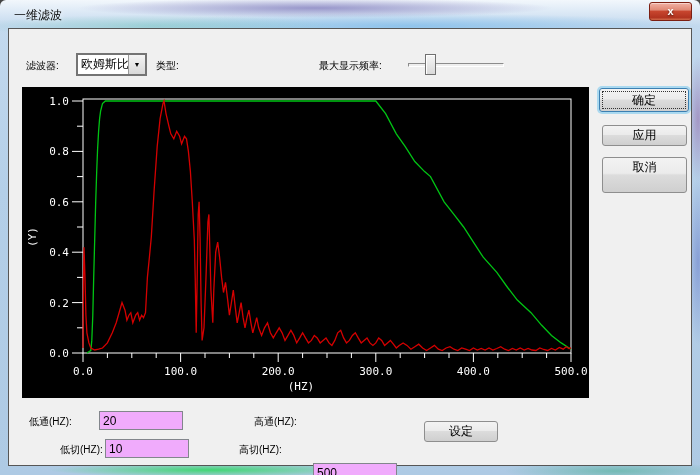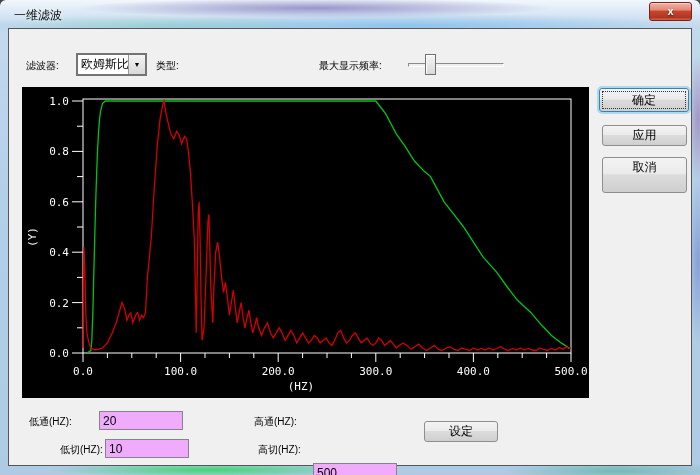--- a/index.html
+++ b/index.html
@@ -156,17 +156,17 @@
     <div class="lbl" style="left:20px;top:386px;">低通(HZ):</div>
     <input class="field" style="left: 90px; top: 382px;" value="20">
 
     <div class="lbl" style="left:245px;top:386px;text-align:right;">高通(HZ):</div>
 
     <div class="btn" style="left:415px;top:392px;width:74px;height:21px;line-height:19px;">设定</div>
 
     <div class="lbl" style="left:21px;top:414px;margin-left:30px;">低切(HZ):</div>
     <input class="field" style="left: 96px; top: 410px;" value="10">
 
-    <div class="lbl" style="left:249px;top:414px;">高切(HZ):</div>
+    <div class="lbl" style="left:230px;top:414px;">高切(HZ):</div>
     <input class="field" style="left: 304px; top: 434px;" value="500">
 
   </div>
 </div>
 
 </body></html>

